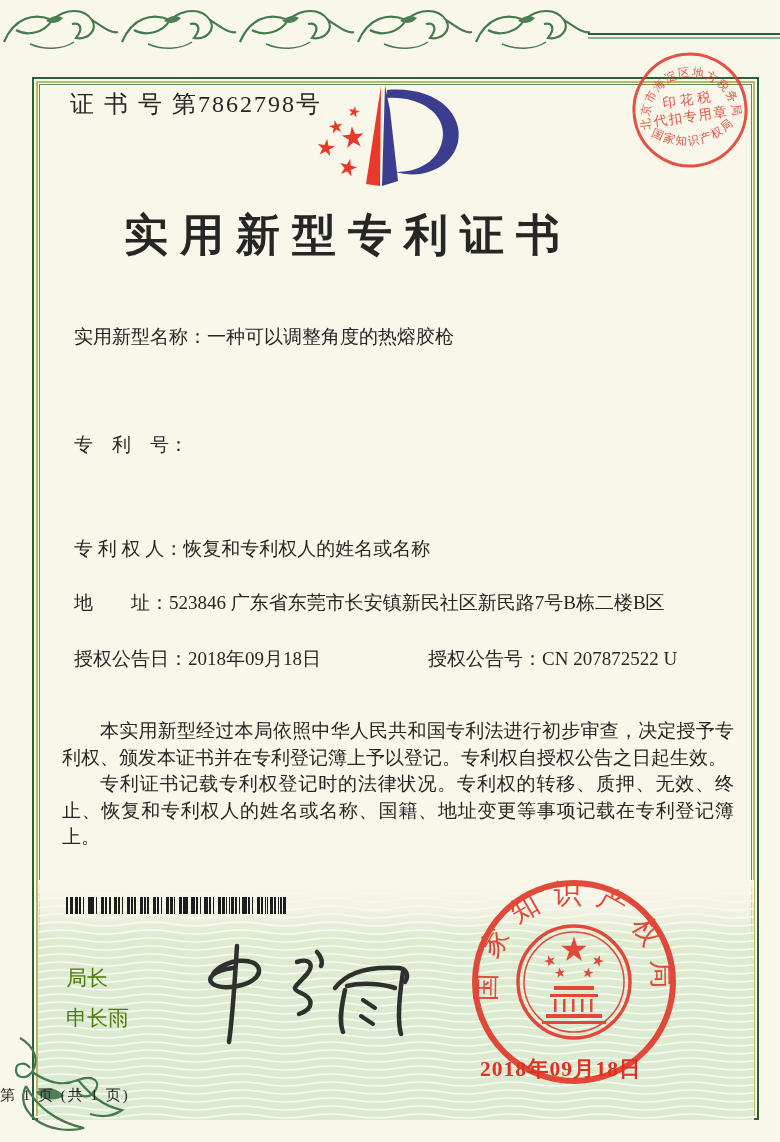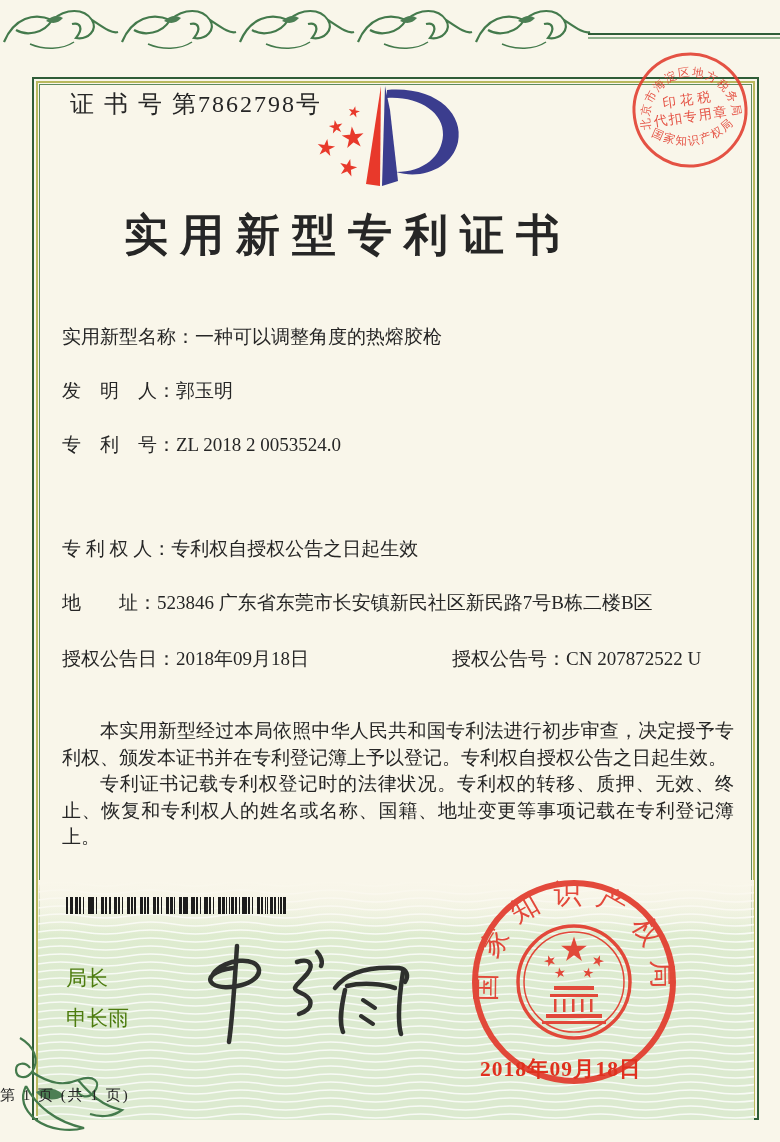--- a/index.html
+++ b/index.html
@@ -16,24 +16,24 @@
   .green-zone svg{position:absolute;left:0;top:0;}
   .green-fade{position:absolute;left:38px;top:880px;width:716px;height:55px;
       background:linear-gradient(#f9f6ea,rgba(249,246,234,0));}
   .topband{position:absolute;left:0;top:0;}
   .cornerflourish{position:absolute;left:6px;top:1034px;}
   
   .certno{position:absolute;left:70px;top:88px;font-size:24px;letter-spacing:2px;}
   .title{position:absolute;left:0;width:696px;top:206px;text-align:center;
          font-size:44px;font-weight:bold;letter-spacing:12px;}
   .field{position:absolute;left:62px;font-size:19px;display:flex;line-height:29px;}
-  .field .lab{white-space:pre;flex:none;}
+  .field .lab{white-space:pre;flex:none;margin-left:12px;}
   .field .val{white-space:pre-wrap;}
   .addr .val{width:505px;}
-  .annc-no{position:absolute;left:452px;top:644px;font-size:19px;display:flex;line-height:29px;}
+  .annc-no{position:absolute;left:428px;top:644px;font-size:19px;display:flex;line-height:29px;}
   .paras{position:absolute;left:62px;top:678px;width:672px;font-size:19px;line-height:26.5px;
          text-align:justify;margin-top:40px;}
   .paras p{margin:0;text-indent:2em;}
   .barcode{position:absolute;left:66px;top:897px;width:220px;height:17px;
     background-image:
       repeating-linear-gradient(90deg, transparent 0 5px, #1d1d1d 5px 7px, transparent 7px 11px, #1d1d1d 11px 12px, transparent 12px 19px),
       repeating-linear-gradient(90deg, #1d1d1d 0 2px, transparent 2px 4px, #1d1d1d 4px 5px, transparent 5px 9px, #1d1d1d 9px 12px, transparent 12px 13px);}
   .signer{position:absolute;left:66px;top:958px;font-family:"Liberation Sans","DejaVu Sans",sans-serif;
           font-size:21px;line-height:40px;color:#4d7c0f;}
   .signature{position:absolute;left:185px;top:936px;}
@@ -150,31 +150,26 @@
       </text>
     </g>
   </svg>
 
   <div class="title">实用新型专利证书</div>
 
   <div class="field" style="top:322px">
     <span class="lab">实用新型名称：</span>
     <span class="val">一种可以调整角度的热熔胶枪</span>
   </div>
-  <div class="field" style="top:376px">
-    <span class="lab">发　明　人：</span>
-    <span class="val">郭玉明</span>
-  </div>
   <div class="field" style="top:430px">
     <span class="lab">专　利　号：</span>
-    <span class="val">ZL 2018 2 0053524.0</span>
   </div>
   <div class="field" style="top:534px">
     <span class="lab">专 利 权 人：</span>
-    <span class="val">专利权自授权公告之日起生效</span>
+    <span class="val">恢复和专利权人的姓名或名称</span>
   </div>
   <div class="field addr" style="top:588px">
     <span class="lab">地　　址：</span>
     <span class="val">523846 广东省东莞市长安镇新民社区新民路7号B栋二楼B区</span>
   </div>
   <div class="field" style="top:644px">
     <span class="lab">授权公告日：</span>
     <span class="val">2018年09月18日</span>
   </div>
   <div class="annc-no">

